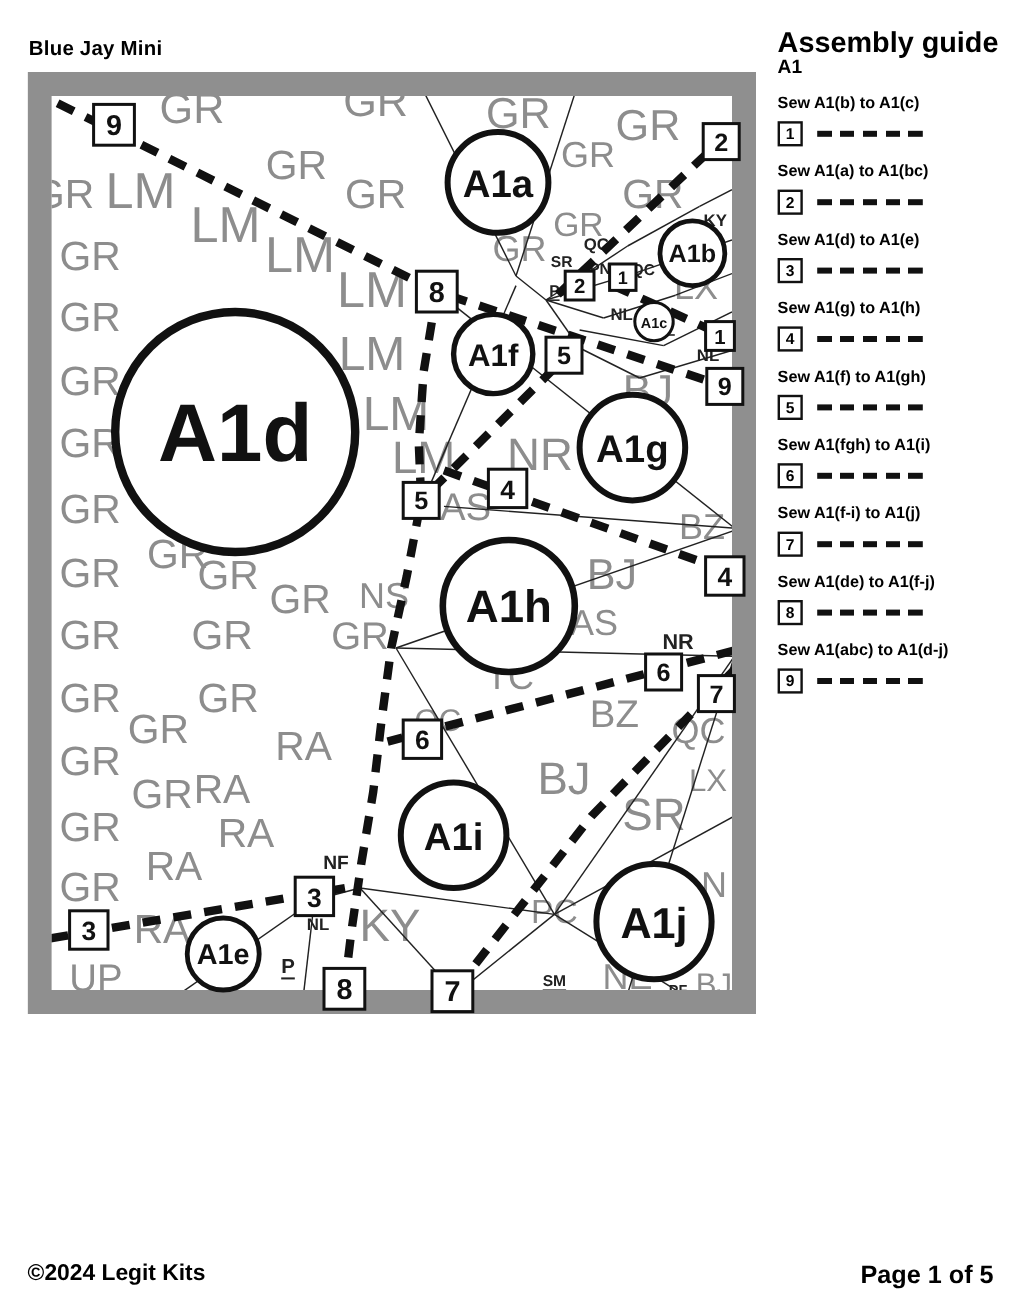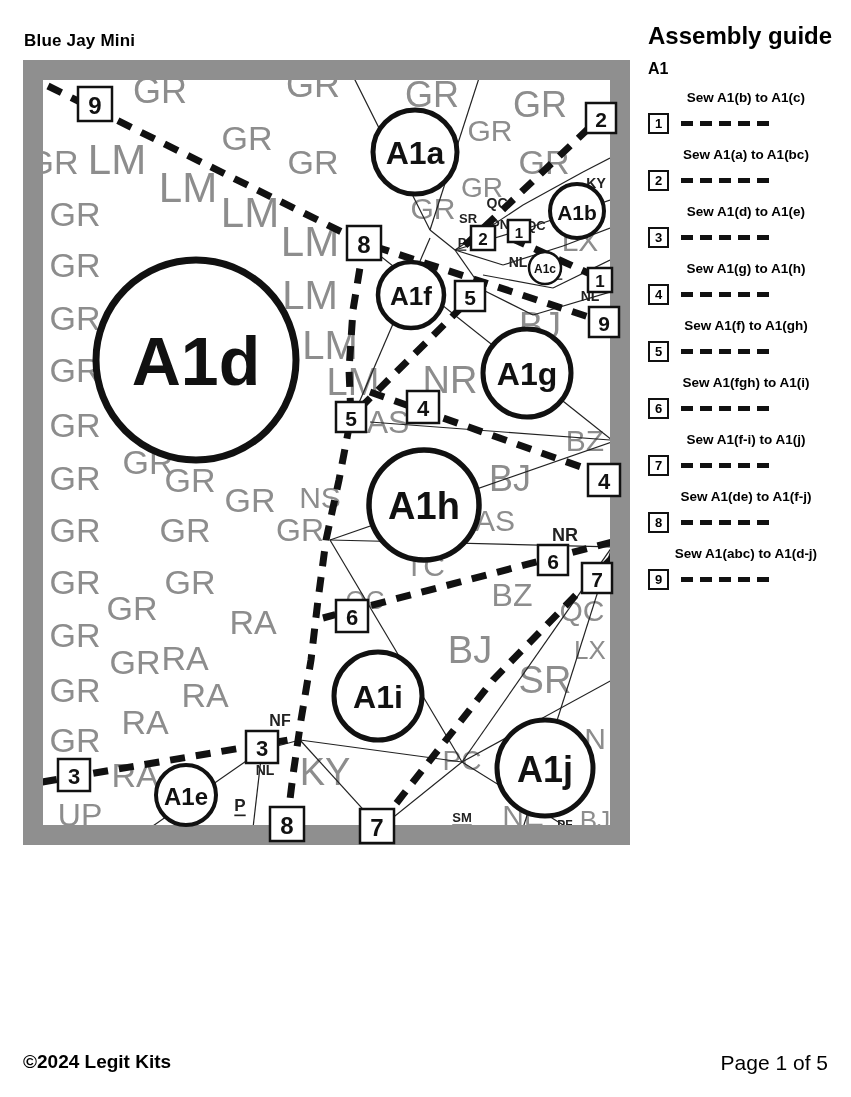--- a/index.html
+++ b/index.html
@@ -4,30 +4,30 @@
 <style>
   html,body{margin:0;padding:0;}
   body{
     width:851px;height:1097px;position:relative;background:#ffffff;
     font-family:"Liberation Sans", sans-serif;color:#000;overflow:hidden;
   }
   .doc-title{position:absolute;left:24px;top:20px;font-size:17px;font-weight:bold;letter-spacing:.2px;}
   .guide-title{position:absolute;left:648px;top:22px;font-size:24px;font-weight:bold;}
   #pattern-frame{position:absolute;left:23px;top:60px;width:607px;height:785px;}
   #pattern-svg{display:block;width:607px;height:785px;font-family:"Liberation Sans",sans-serif;}
-  #assembly-panel{position:absolute;left:648px;top:60px;width:196px;}
+  #assembly-panel{position:absolute;left:648px;top:48px;width:196px;}
   .section-label{font-weight:bold;font-size:16px;margin:0 0 12px;}
-  .step-text{font-weight:bold;font-size:13.5px;margin:0 0 7px;white-space:nowrap;text-align:center;}
+  .step-text{font-weight:bold;font-size:13.5px;margin:0 0 7px;white-space:nowrap;}
   .step-row{display:flex;align-items:center;margin:0 0 13px;height:22px;}
   .step-box{width:17px;height:17px;border:2.5px solid #111;display:flex;align-items:center;justify-content:center;
     font-weight:bold;font-size:13px;line-height:1;}
   .step-dash{width:88px;height:5px;margin-left:12px;
     background:repeating-linear-gradient(90deg,#111 0 12px,transparent 12px 19px);}
   .footer-left{position:absolute;left:23px;top:1051px;font-size:19px;font-weight:bold;}
-  .footer-right{position:absolute;right:23px;top:1051px;font-size:21px;font-weight:normal;}
+  .footer-right{position:absolute;right:23px;top:1051px;font-size:21px;font-weight:bold;}
 </style>
 </head>
 <body>
 
 <h1 class="doc-title">Blue Jay Mini</h1>
 <div class="guide-title">Assembly guide</div>
 
 <div id="pattern-frame">
   <svg id="pattern-svg" viewBox="0 0 607 785">
       <rect x="0" y="0" width="607" height="785" fill="#8f8f8f"></rect>

